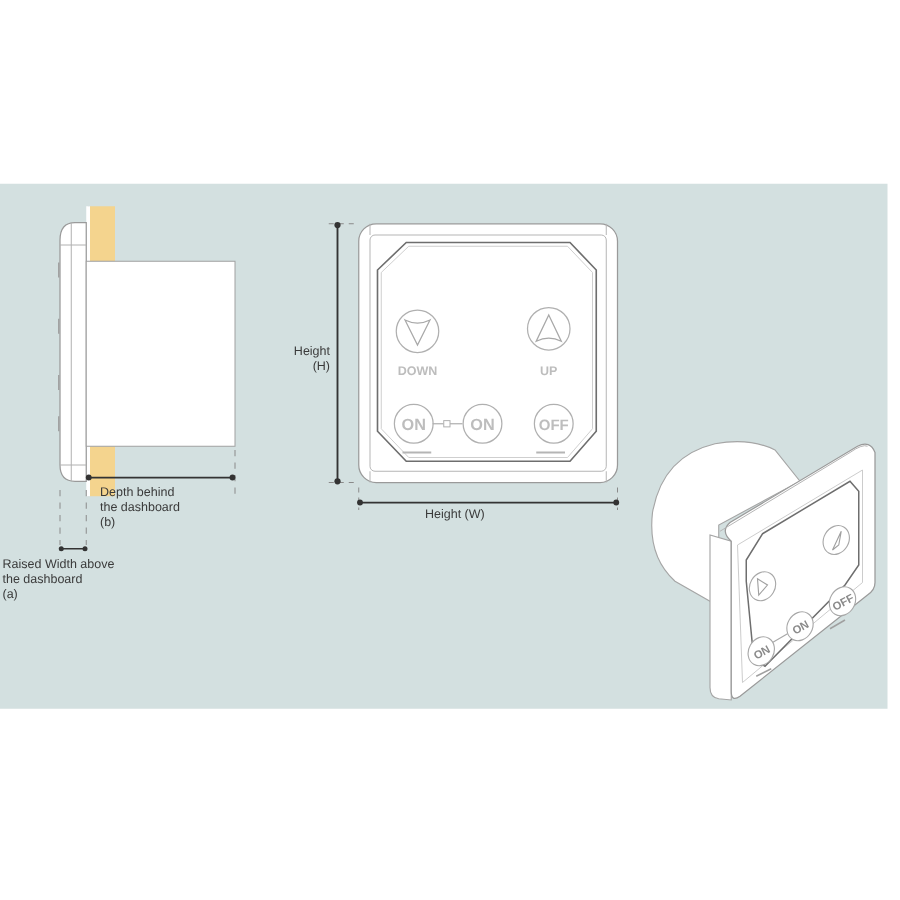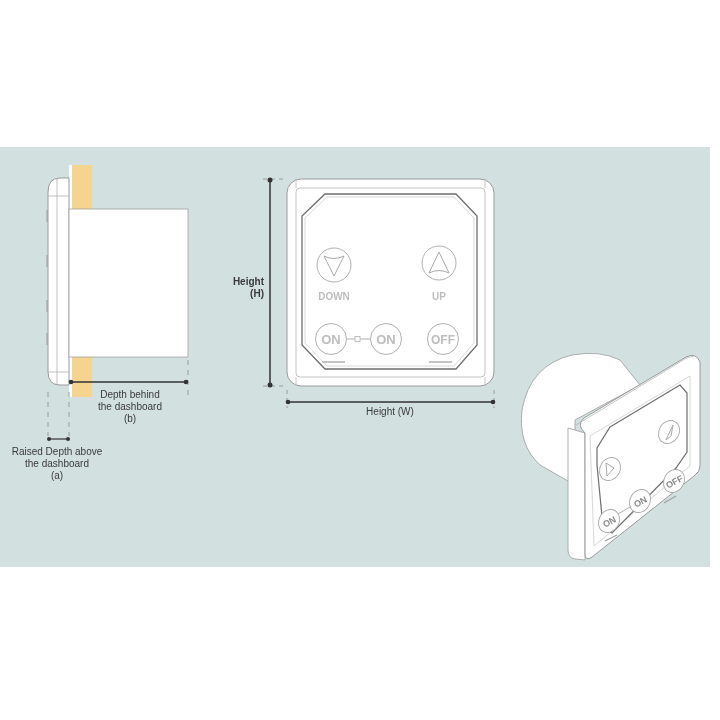--- a/index.html
+++ b/index.html
@@ -1,20 +1,20 @@
 <!DOCTYPE html>
 <html><head>
 <meta charset="utf-8">
 <style>
   html, body { margin:0; padding:0; background:#ffffff; }
   body { width:720px; height:720px; position:relative; overflow:hidden; font-family:"Liberation Sans", sans-serif; }
   .band { position:absolute; left:0; top:147px; width:710px; height:420px; background:#d3e0e0; }
   svg.stage { position:absolute; left:0; top:0; width:720px; height:720px; }
-  .lbl { position:absolute; font-family:"Liberation Sans", sans-serif; font-size:10px; color:#3a3a3a; line-height:12px; text-align:center; }
-  .lbl-right { text-align:right;font-weight:bold; }
+  .lbl { position:absolute; font-family:"Liberation Sans", sans-serif; font-size:10px; color:#3a3a3a; line-height:12px; }
+  .lbl-right { text-align:right; }
   .btn-text { font-family:"Liberation Sans", sans-serif; font-weight:bold; fill:#bdbdbd; }
 </style>
 </head>
 <body>
 
 <div class="band"></div>
 
 <svg class="stage" viewBox="0 0 720 720">
   <defs>
     <marker id="dot" viewBox="0 0 6 6" refX="3" refY="3" markerWidth="4" markerHeight="4">
@@ -146,21 +146,21 @@
     <line x1="605" y1="541" x2="617" y2="535" stroke="#a0a0a0" stroke-width="1.2"></line>
   </g>
 </svg>
 
 <div class="lbl" style="left:80px; top:389px; width:100px;">
   <div>Depth behind</div>
   <div>the dashboard</div>
   <div>(b)</div>
 </div>
 <div class="lbl" style="left:2px; top:446px; width:110px;">
-  <div>Raised Depth above</div>
+  <div>Raised Width above</div>
   <div>the dashboard</div>
   <div>(a)</div>
 </div>
 
 <div class="lbl lbl-right" style="left:220px; top:276px; width:44px;">
   <div>Height</div>
   <div>(H)</div>
 </div>
 <div class="lbl" style="left:340px; top:406px; width:100px;">Height (W)</div>
 

